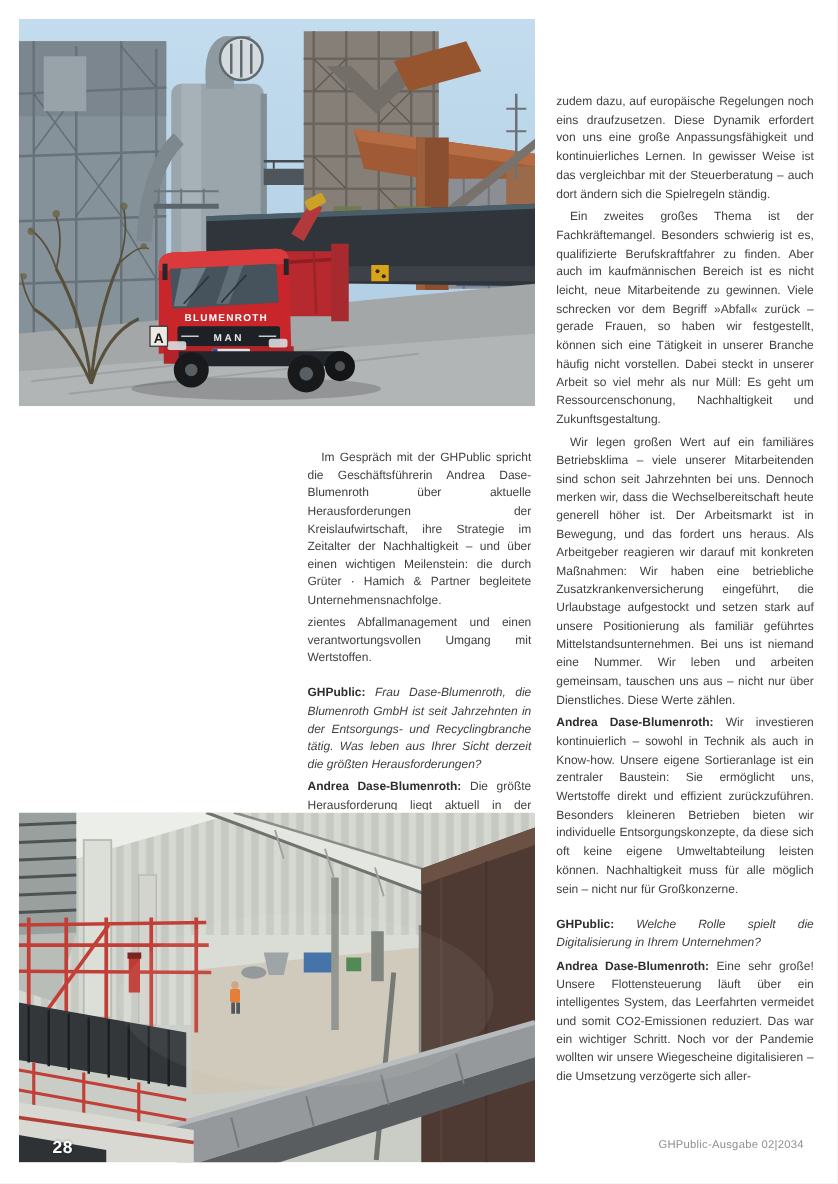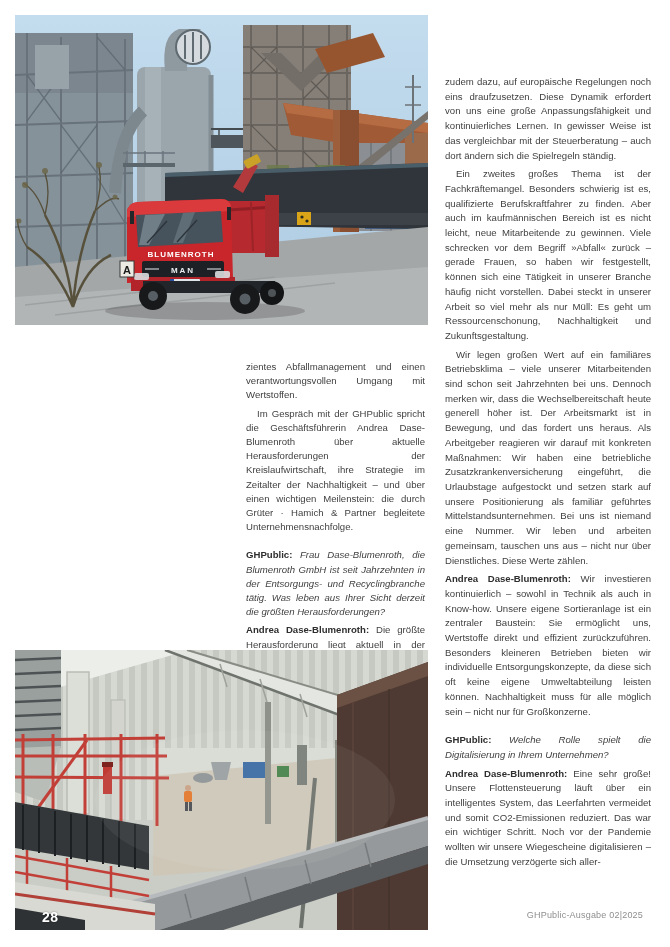--- a/index.html
+++ b/index.html
@@ -358,29 +358,29 @@
         </g>
         <polygon points="0,232 140,254 140,280 0,280" fill="#d8d9d3"></polygon>
         <line x1="0" y1="244" x2="140" y2="264" stroke="#b04038" stroke-width="3"></line>
         <polygon points="0,258 70,270 70,280 0,280" fill="#2e3234"></polygon>
       </g>
       <ellipse cx="230" cy="150" rx="150" ry="70" fill="#ffffff" opacity=".06"></ellipse>
     </svg>
   </div>
 
   <div class="col col-left" id="col-left">
+      <p class="body indent"><span>Im Gespräch mit der GHPublic spricht die Geschäftsführerin Andrea Dase-Blumenroth über aktuelle Herausforderungen der Kreislaufwirtschaft, ihre Strategie im Zeitalter der Nachhaltigkeit – und über einen wichtigen Meilenstein: die durch Grüter · Hamich &amp; Partner begleitete Unternehmensnachfolge.</span></p>
       <p class="body"><span>zientes Abfallmanagement und einen verantwortungsvollen Umgang mit Wertstoffen.</span></p>
-      <p class="body indent"><span>Im Gespräch mit der GHPublic spricht die Geschäftsführerin Andrea Dase-Blumenroth über aktuelle Herausforderungen der Kreislaufwirtschaft, ihre Strategie im Zeitalter der Nachhaltigkeit – und über einen wichtigen Meilenstein: die durch Grüter · Hamich &amp; Partner begleitete Unternehmensnachfolge.</span></p>
       <p class="question gap"><strong>GHPublic: </strong><span>Frau Dase-Blumenroth, die Blumenroth GmbH ist seit Jahrzehnten in der Entsorgungs- und Recyclingbranche tätig. Was leben aus Ihrer Sicht derzeit die größten Herausforderungen?</span></p>
       <p class="answer"><strong>Andrea Dase-Blumenroth: </strong><span>Die größte Herausforderung liegt aktuell in der Vielzahl sich ständig ändernder gesetzlicher Vorgaben. Insbesondere nach politischen Veränderungen – auf Bundes- oder EU-Ebene – nimmt die Regulierungsdichte spürbar zu. Deutschland neigt</span></p>
     </div>
   <div class="col col-right" id="col-right">
       <p class="body"><span>zudem dazu, auf europäische Regelungen noch eins draufzusetzen. Diese Dynamik erfordert von uns eine große Anpassungsfähigkeit und kontinuierliches Lernen. In gewisser Weise ist das vergleichbar mit der Steuerberatung – auch dort ändern sich die Spielregeln ständig.</span></p>
       <p class="body indent"><span>Ein zweites großes Thema ist der Fachkräftemangel. Besonders schwierig ist es, qualifizierte Berufskraftfahrer zu finden. Aber auch im kaufmännischen Bereich ist es nicht leicht, neue Mitarbeitende zu gewinnen. Viele schrecken vor dem Begriff »Abfall« zurück – gerade Frauen, so haben wir festgestellt, können sich eine Tätigkeit in unserer Branche häufig nicht vorstellen. Dabei steckt in unserer Arbeit so viel mehr als nur Müll: Es geht um Ressourcenschonung, Nachhaltigkeit und Zukunftsgestaltung.</span></p>
       <p class="body indent"><span>Wir legen großen Wert auf ein familiäres Betriebsklima – viele unserer Mitarbeitenden sind schon seit Jahrzehnten bei uns. Dennoch merken wir, dass die Wechselbereitschaft heute generell höher ist. Der Arbeitsmarkt ist in Bewegung, und das fordert uns heraus. Als Arbeitgeber reagieren wir darauf mit konkreten Maßnahmen: Wir haben eine betriebliche Zusatzkrankenversicherung eingeführt, die Urlaubstage aufgestockt und setzen stark auf unsere Positionierung als familiär geführtes Mittelstandsunternehmen. Bei uns ist niemand eine Nummer. Wir leben und arbeiten gemeinsam, tauschen uns aus – nicht nur über Dienstliches. Diese Werte zählen.</span></p>
       <p class="answer"><strong>Andrea Dase-Blumenroth: </strong><span>Wir investieren kontinuierlich – sowohl in Technik als auch in Know-how. Unsere eigene Sortieranlage ist ein zentraler Baustein: Sie ermöglicht uns, Wertstoffe direkt und effizient zurückzuführen. Besonders kleineren Betrieben bieten wir individuelle Entsorgungskonzepte, da diese sich oft keine eigene Umweltabteilung leisten können. Nachhaltigkeit muss für alle möglich sein – nicht nur für Großkonzerne.</span></p>
       <p class="question gap"><strong>GHPublic: </strong><span>Welche Rolle spielt die Digitalisierung in Ihrem Unternehmen?</span></p>
       <p class="answer"><strong>Andrea Dase-Blumenroth: </strong><span>Eine sehr große! Unsere Flottensteuerung läuft über ein intelligentes System, das Leerfahrten vermeidet und somit CO2-Emissionen reduziert. Das war ein wichtiger Schritt. Noch vor der Pandemie wollten wir unsere Wiegescheine digitalisieren – die Umsetzung verzögerte sich aller-</span></p>
     </div>
 
   <div class="page-number">28</div>
-  <div class="footer">GHPublic-Ausgabe 02|2025</div>
+  <div class="footer">GHPublic-Ausgabe 02|2034</div>
 </div>
 
 </body></html>

